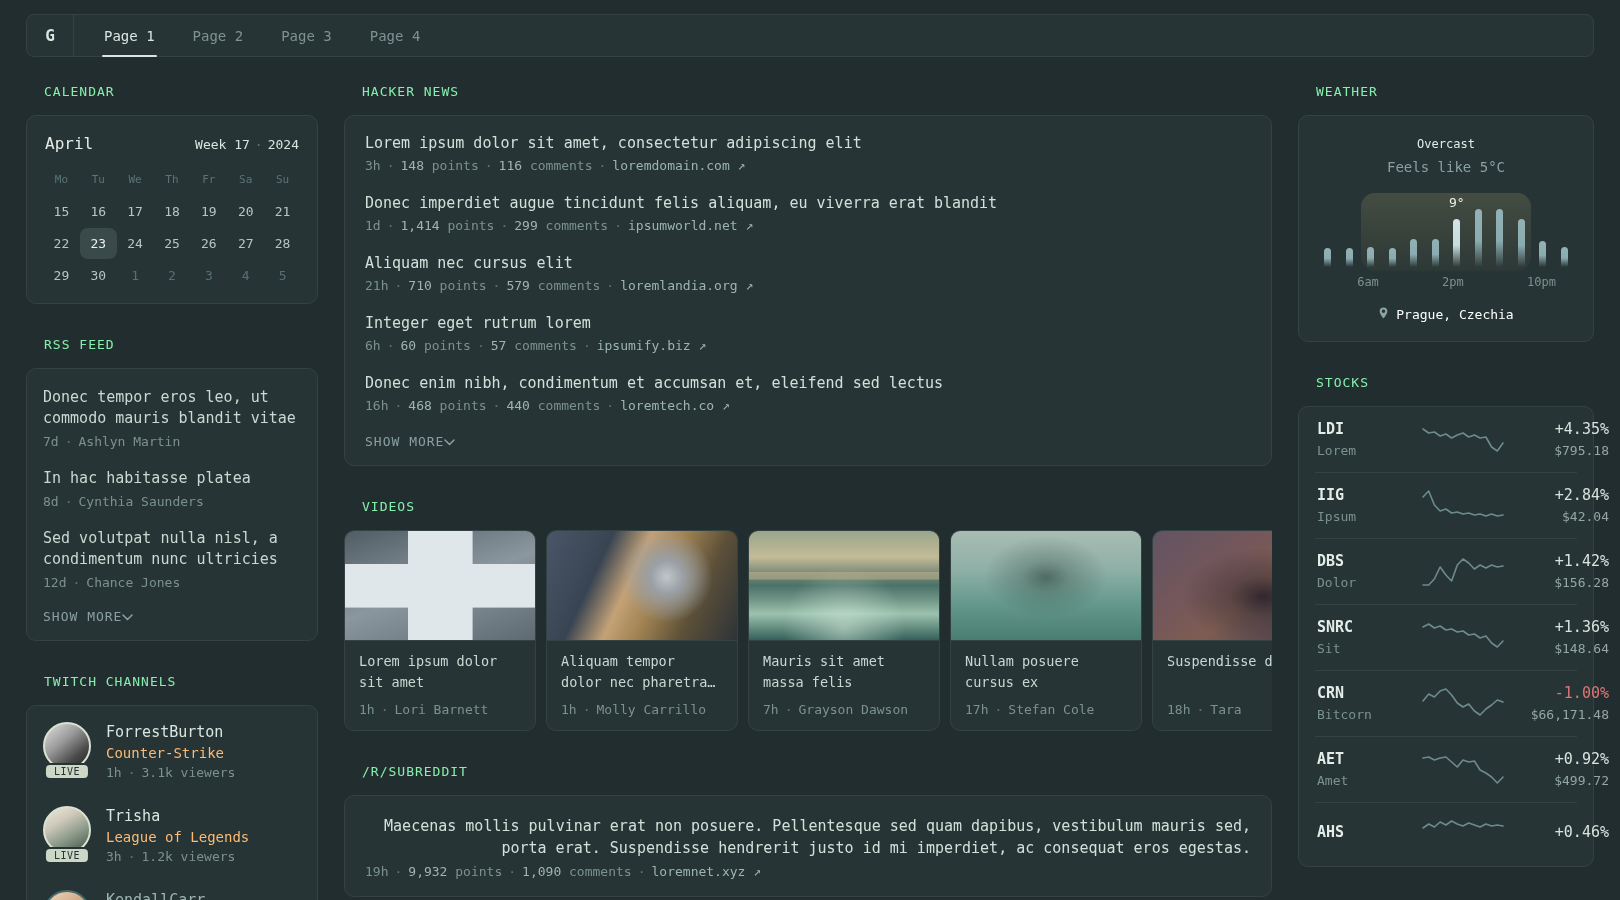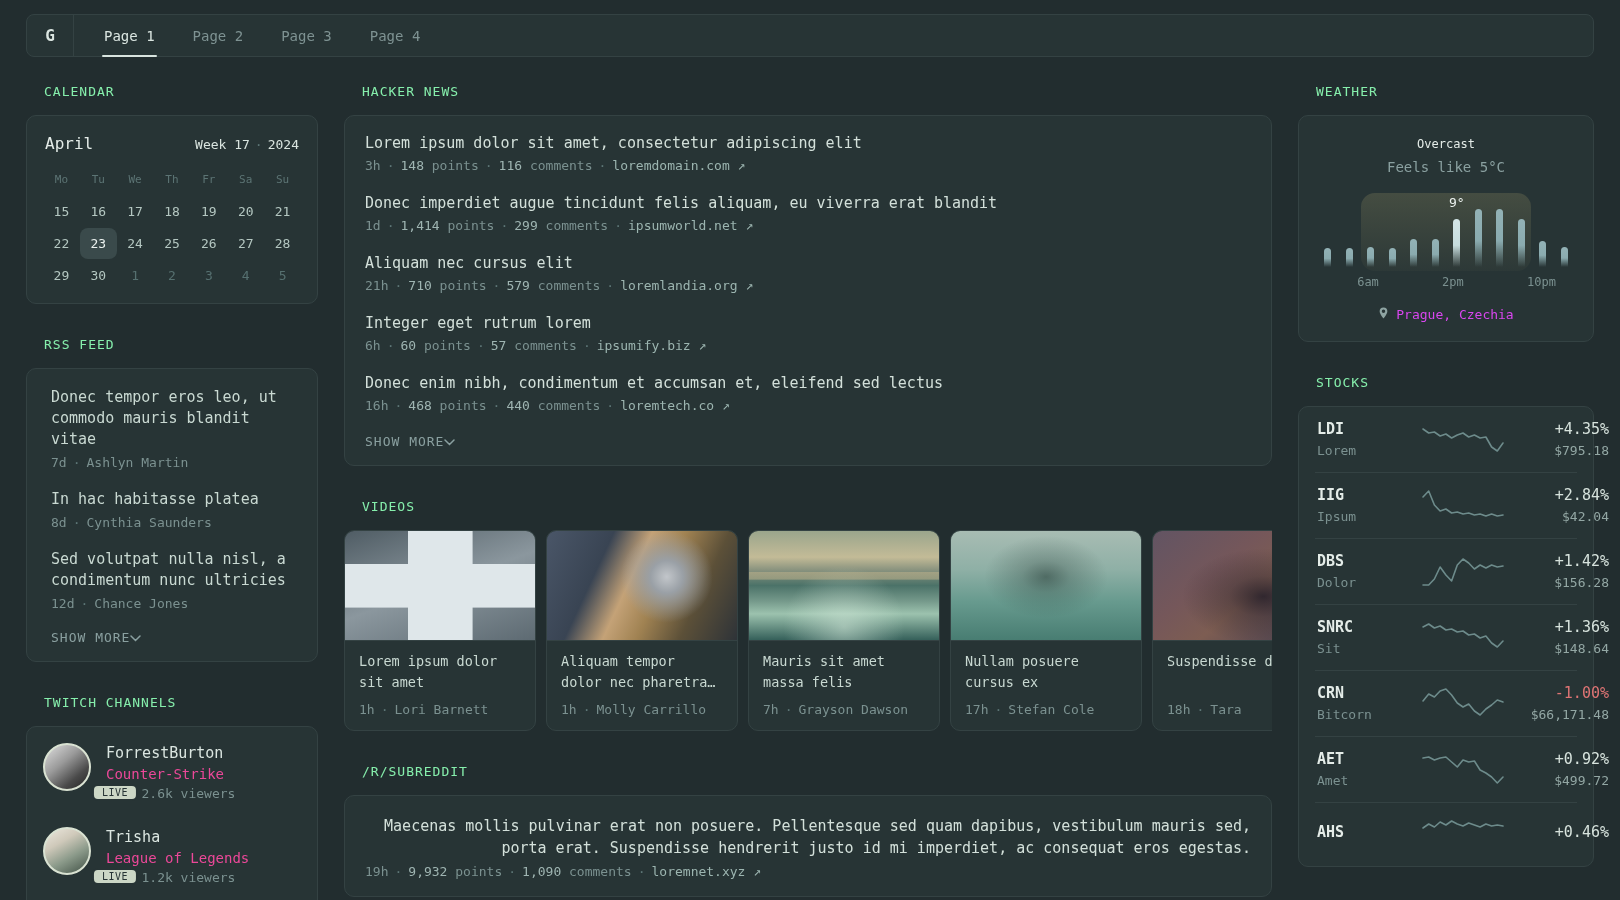--- a/index.html
+++ b/index.html
@@ -68,44 +68,44 @@
   .cal-grid { display:grid; grid-template-columns:repeat(7,1fr); row-gap:1px; }
   .cal-wd { font-size:11px; color:#5c7474; text-align:center; padding:8px 0 9px; }
   .cal-day {
     font-size:13px; color:#b4c7c1; text-align:center;
     padding:8px 0; border-radius:8px;
   }
   .cal-day.dim { color:#567070; }
   .cal-day.selected { background:#3a4a4b; color:#eaf1ee; }
 
   
-  .rss-card { padding:18px 24px 16px; }
+  .rss-card { padding:18px 16px 16px; }
   .rss-item { margin-bottom:19px; }
   .rss-title { font-size:15px; line-height:21px; color:#c9d9d2; margin-bottom:5px; cursor:pointer; }
 
   
   .tw-card { padding:16px 16px 10px; }
   .tw-item { display:flex; gap:15px; margin-bottom:26px; cursor:pointer; }
   .av-wrap { position:relative; flex:none; width:48px; height:48px; }
   .avatar {
     width:48px; height:48px; border-radius:50%;
     border:2px solid #d9e2d2;
   }
   .avatar.offline { border-color:#45696b; }
   .av-0 { background:linear-gradient(140deg,#e0e0e0 0%,#9a9a9a 40%,#4a4a4a 72%,#232323 100%); }
   .av-1 { background:linear-gradient(150deg,#ece8de 0%,#cfc9ba 32%,#8b9a8a 62%,#3f4f44 100%); }
   .av-2 { background:linear-gradient(140deg,#ecd9bd 0%,#cda380 52%,#8a6a52 88%); }
   .live-badge {
     position:absolute; left:50%; transform:translateX(-50%); bottom:-8px;
     background:#ccd7c6; color:#273435; font-size:10px; letter-spacing:.5px;
-    padding:1px 8px; border-radius:4px; box-shadow:0 0 0 2px #273435;margin-left:48px;
+    padding:1px 8px; border-radius:4px; box-shadow:0 0 0 2px #273435;
   }
   .tw-name { font-size:15px; color:#dbe6e1; margin-top:1px; }
   .tw-name.offline-name { color:#9cb3b0; }
-  .tw-cat { font-size:14px; color:#ec4899; margin:4px 0 4px; }
+  .tw-cat { font-size:14px; color:#fdba74; margin:4px 0 4px; }
 
   
   .hn-card { padding:18px 20px 16px; }
   .hn-item { margin-bottom:21px; }
   .hn-title { font-size:15px; color:#d3e0da; margin-bottom:6px; cursor:pointer; }
   .sr-card { padding:19px 20px 17px; }
   .sr-title { font-size:15px; line-height:22px; color:#d3e0da; margin-bottom:5px; cursor:pointer;text-align:right; }
 
   
   .video-row { display:flex; gap:10px; overflow:hidden; }
@@ -149,21 +149,21 @@
   .w-bar {
     width:7px; border-radius:4px 4px 0 0;
     background:linear-gradient(to bottom, #93b2b6 0%, #8aabaf 55%, rgba(147,178,182,0) 100%);
   }
   .w-bar.current { background:linear-gradient(to bottom, #d4e6e7 0%, #c6dcdd 55%, rgba(212,230,231,0) 100%); }
   .w-deg { position:absolute; left:50%; transform:translateX(-50%); font-size:13px; color:#ecf2ef; white-space:nowrap; }
   .w-hours { display:flex; margin-top:8px; }
   .w-hour { flex:1; text-align:center; font-size:12px; color:#7b9190; }
   .w-loc {
     display:flex; justify-content:center; align-items:center; gap:7px;
-    margin-top:17px; font-size:13px; color:#d946ef;
+    margin-top:17px; font-size:13px; color:#ffffff;
   }
 
   
   .st-card { padding:0 16px; }
   .st-row { display:flex; align-items:center; padding:13px 2px 14px; border-top:1px solid #344243; }
   .st-row:first-child { border-top:none; }
   .st-left { width:104px; flex:none; }
   .st-sym { font-size:15px; font-weight:bold; color:#e4ece8; cursor:pointer; }
   .st-name { font-size:13px; color:#7b9190; margin-top:5px; }
   .st-spark { flex:1; display:flex; justify-content:center; align-items:center; }
@@ -266,21 +266,21 @@
         <div class="card tw-card">
           <div id="twitch-list">
               <div class="tw-item">
                 <div class="av-wrap">
                   <div class="avatar av-0"></div>
                   <span class="live-badge">LIVE</span>
                 </div>
                 <div>
                   <div class="tw-name">ForrestBurton</div>
                   <div class="tw-cat">Counter-Strike</div>
-                  <div class="meta"><span>1h</span><span class="dot">·</span><span>2.6k viewers</span></div>
+                  <div class="meta"><span>1h</span><span class="dot">·</span><span>3.1k viewers</span></div>
                 </div>
               </div>
               <div class="tw-item">
                 <div class="av-wrap">
                   <div class="avatar av-1"></div>
                   <span class="live-badge">LIVE</span>
                 </div>
                 <div>
                   <div class="tw-name">Trisha</div>
                   <div class="tw-cat">League of Legends</div>

